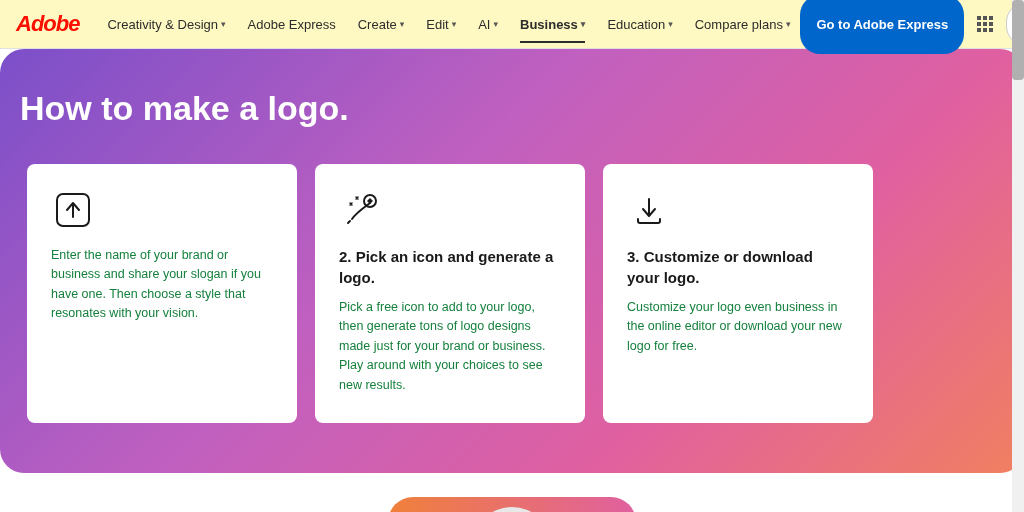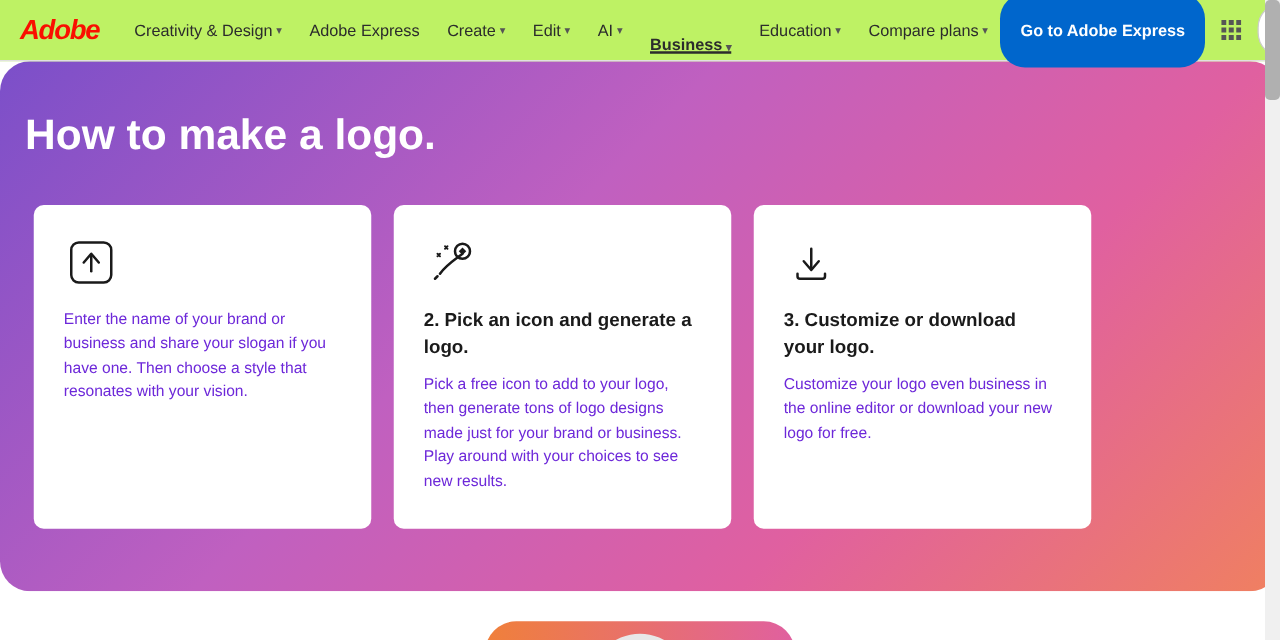--- a/index.html
+++ b/index.html
@@ -3,21 +3,21 @@
   <meta charset="utf-8">
   <style>
     * { margin: 0; padding: 0; box-sizing: border-box; }
     body { font-family: 'Adobe Clean', Arial, sans-serif; width: 1024px; height: 512px; overflow: hidden; background: #fff; }
 
     
     .navbar {
       display: flex;
       align-items: center;
       height: 49px;
-      background: #bef264;
+      background: #fef9c3;
       border-bottom: 1px solid #e0e0e0;
       padding: 0 16px;
       position: relative;
       z-index: 10;
     }
     .adobe-logo {
       color: #fa0f00;
       font-weight: 900;
       font-size: 22px;
       font-style: italic;
@@ -36,21 +36,21 @@
       align-items: center;
       gap: 3px;
       padding: 0 10px;
       height: 38px;
       font-size: 13px;
       color: #2c2c2c;
       cursor: pointer;
       white-space: nowrap;
       position: relative;
     }
-    .nav-item.active { font-weight: 600; color: #2c2c2c; align-items: flex-end; }
+    .nav-item.active { font-weight: 600; color: #2c2c2c; }
     .nav-item.active::after {
       content: '';
       position: absolute;
       bottom: 0;
       left: 10px;
       right: 10px;
       height: 2px;
       background: #2c2c2c;
     }
     .nav-chevron {
@@ -159,21 +159,21 @@
     }
     .card-title {
       font-size: 15px;
       font-weight: 700;
       color: #1a1a1a;
       margin-bottom: 10px;
       line-height: 1.4;
     }
     .card-desc {
       font-size: 12.5px;
-      color: #6d28d9;
+      color: #15803d;
       line-height: 1.55;
     }
 
     
     .bottom-section {
       background: #fff;
       display: flex;
       flex-direction: column;
       align-items: center;
       padding: 24px 0 0;

